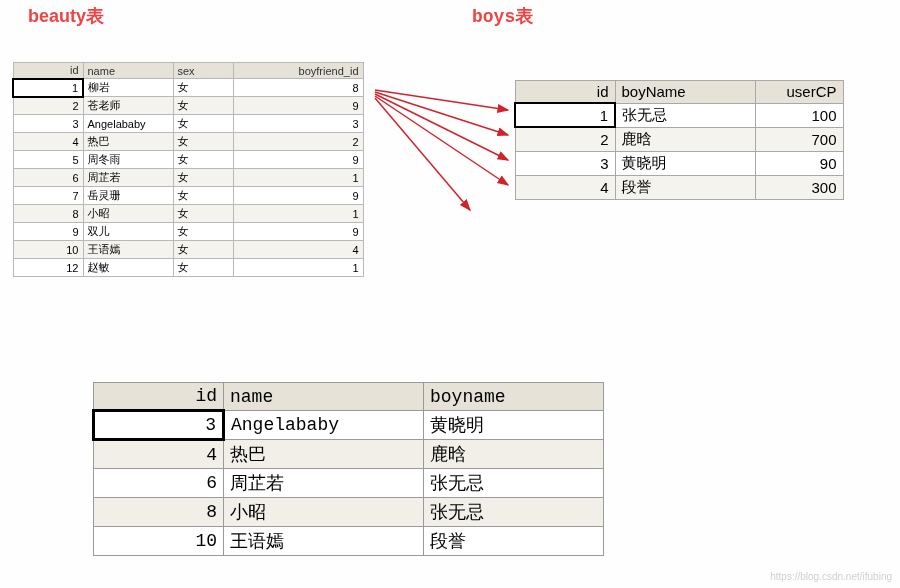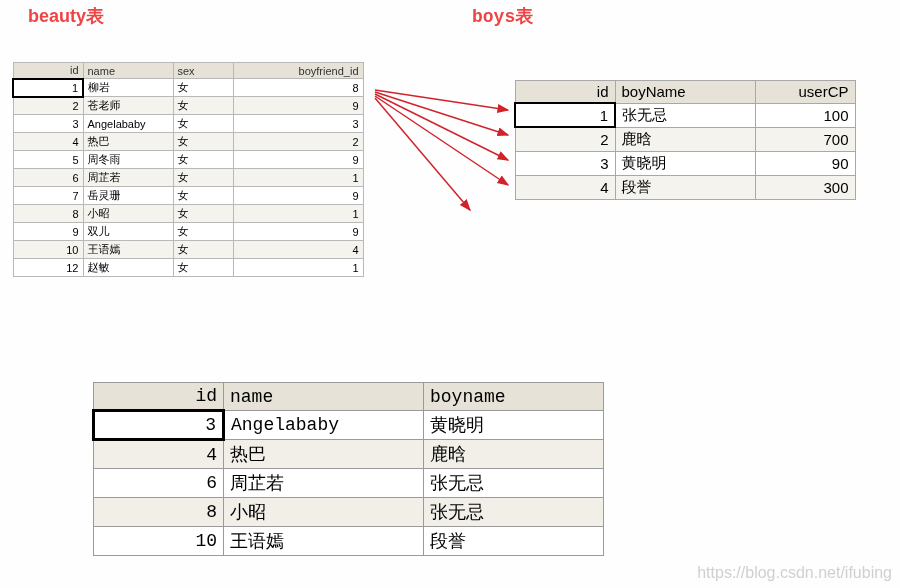--- a/index.html
+++ b/index.html
@@ -60,21 +60,21 @@
       height: 22px;
       background: #fff;
     }
     .boys-table th {
       background: #e6e2d8;
       text-align: left;
       font-weight: normal;
     }
     .boys-table .col-id { width: 100px; text-align: right; }
     .boys-table .col-bname { width: 140px; text-align: left; }
-    .boys-table .col-cp { width: 100px; text-align: right; }
+    .boys-table .col-cp { width: 88px; text-align: right; }
     .boys-table tr.sel td:first-child { border: 2px solid #000; }
     .boys-table tr:nth-child(even) td { background: #f5f3ed; }
 
     .result-table {
       position: absolute;
       left: 92px;
       top: 382px;
       border-collapse: collapse;
       font-size: 18px;
       font-family: "Courier New", monospace;
@@ -102,21 +102,21 @@
       top: 80px;
       width: 150px;
       height: 140px;
       pointer-events: none;
     }
 
     .watermark {
       position: absolute;
       right: 8px;
       bottom: 6px;
-      font-size: 16px;
+      font-size: 10px;
       color: #d0d0d0;
       font-family: Arial, sans-serif;
     }
   </style>
 </head>
 <body>
 
 <div class="title title-beauty">beauty表</div>
 <div class="title title-boys">boys表</div>
 

